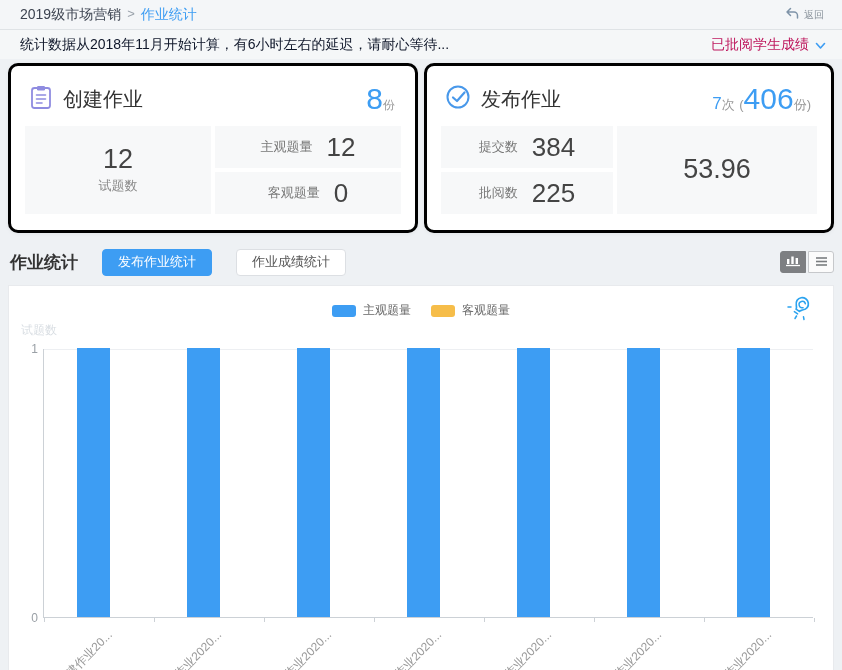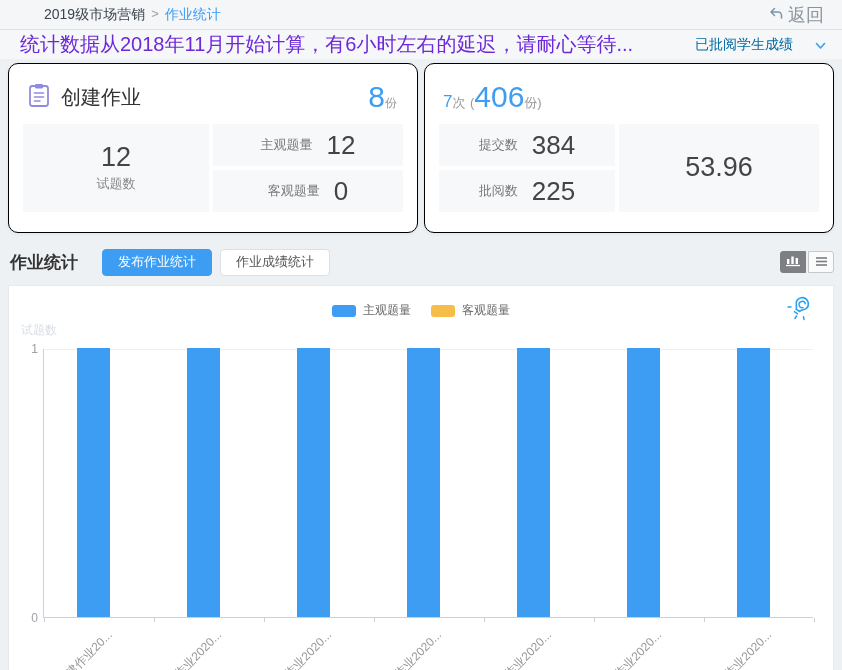--- a/index.html
+++ b/index.html
@@ -2,33 +2,33 @@
 <html style="--accent: #3d9df3;"><head>
 <meta charset="utf-8">
 <style>
   * { margin:0; padding:0; box-sizing:border-box; }
   html,body { width:842px; height:670px; overflow:hidden; }
   body { font-family:"Liberation Sans","DejaVu Sans",sans-serif; background:#eef1f4; color:#333; }
 
   
   .topbar { height:30px; background:#f4f6f8; border-bottom:1px solid #dfe3e6;
             display:flex; align-items:center; justify-content:space-between; padding:0 18px 0 20px; }
-  .crumbs { font-size:14px; color:#3c4350; display:flex; align-items:flex-start; gap:6px;margin-left:24px; }
+  .crumbs { font-size:14px; color:#3c4350; display:flex; align-items:flex-start; gap:6px; }
   .crumbs .sep { color:#9aa2ab; font-size:13px; }
   .crumb-cur { color:var(--accent,#3d9df3); cursor:pointer; text-decoration:none; }
-  .back { display:flex; align-items:center; gap:5px; font-size:18px; color:#8b949d; cursor:pointer; }
+  .back { display:flex; align-items:center; gap:5px; font-size:10px; color:#8b949d; cursor:pointer; }
 
   .noticebar { height:29px; background:#f5f7f8; display:flex; align-items:center;
                justify-content:space-between; padding:0 16px 0 20px; }
-  .notice-text { font-size:20px; color:#6d28d9;text-align:center; }
-  .filter { display:flex; align-items:center; gap:22px; font-size:14px; color:#0369a1; cursor:pointer; }
+  .notice-text { font-size:14px; color:#0f172a;text-align:center; }
+  .filter { display:flex; align-items:center; gap:6px; font-size:14px; color:#be185d; cursor:pointer; }
 
   
   .cards { display:flex; gap:6px; margin:4px 8px 0; }
-  .card { width:410px; height:170px; background:#fff; border:1px solid #000000;
+  .card { width:410px; height:170px; background:#fff; border:3px solid #000000;
           border-radius:10px; box-shadow:0 1px 4px rgba(0,0,0,.05); padding:14px; }
   .card-head { display:flex; align-items:center; justify-content:space-between; padding:4px 6px 12px 4px; }
   .card-title-grp { display:flex; align-items:center; gap:10px; }
   .card-title { font-size:20px; color:#333; }
   .head-num { font-size:30px; color:var(--accent,#3d9df3); line-height:1; }
   .head-unit { font-size:12px; color:#999; }
   .head-small { font-size:17px; color:var(--accent,#3d9df3); }
   .head-gray { font-size:13px; color:#999; }
   .card-body { display:flex; gap:4px; }
   .cell-main { flex:0 0 186px; height:88px; background:#f7f8f9; display:flex; flex-direction:column;
@@ -36,21 +36,21 @@
   .cell-main .v { font-size:27px; color:#444; line-height:1.1; }
   .cell-main .l { font-size:13px; color:#888; margin-top:3px; }
   .cell-col { flex:1; display:flex; flex-direction:column; gap:4px; }
   .cell-row { height:42px; background:#f7f8f9; display:flex; align-items:center; justify-content:center; gap:14px; }
   .cell-row .l { font-size:13px; color:#777; }
   .cell-row .v { font-size:26px; color:#444; }
 
   
   .section-row { display:flex; align-items:center; margin:14px 8px 0; height:30px; }
   .section-title { font-size:17px; font-weight:bold; color:#333; margin:0 24px 0 2px; }
-  .tabs { display:flex; gap:8px; }
+  .tabs { display:flex; gap:24px; }
   .tab { height:27px; padding:0 15px; font-size:13px; border-radius:4px; border:1px solid #dcdfe3;
          background:#fff; color:#555; display:flex; align-items:center; cursor:pointer; }
   .tab.active { background:var(--accent,#3d9df3); border-color:var(--accent,#3d9df3); color:#fff; }
   .view-toggle { margin-left:auto; display:flex; gap:2px; }
   .tgl { width:26px; height:22px; border:1px solid #c6c8cb; display:flex; align-items:center;
          justify-content:center; cursor:pointer; background:#fbfbfb; }
   .tgl.dark { background:#7d7f82; border-color:#7d7f82; border-radius:3px 0 0 3px; }
   .tgl.light { border-radius:0 3px 3px 0; }
 
   
@@ -139,20 +139,29 @@
           <div class="cell-row">
             <span class="l">客观题量</span>
             <span class="v">0</span>
           </div>
         </div>
       </div>
     </div>
 
     <div class="card">
       <div class="card-head">
+        <div class="card-title-grp">
+          <span>
+            <svg width="26" height="26" viewBox="0 0 26 26">
+                <circle cx="13" cy="13" r="10.5" fill="none" stroke="#4898ea" stroke-width="2"></circle>
+                <path d="M8 13.5 L12 17 L19.5 8.5" fill="none" stroke="#4898ea" stroke-width="2.2" stroke-linecap="round" stroke-linejoin="round"></path>
+              </svg>
+          </span>
+          <span class="card-title">发布作业</span>
+        </div>
         <div>
           <span class="head-small">7</span><span class="head-gray">次</span>
           <span class="head-gray">(</span><span class="head-num">406</span><span class="head-gray">份)</span>
         </div>
       </div>
       <div class="card-body">
         <div class="cell-col">
           <div class="cell-row">
             <span class="l">提交数</span>
             <span class="v">384</span>

